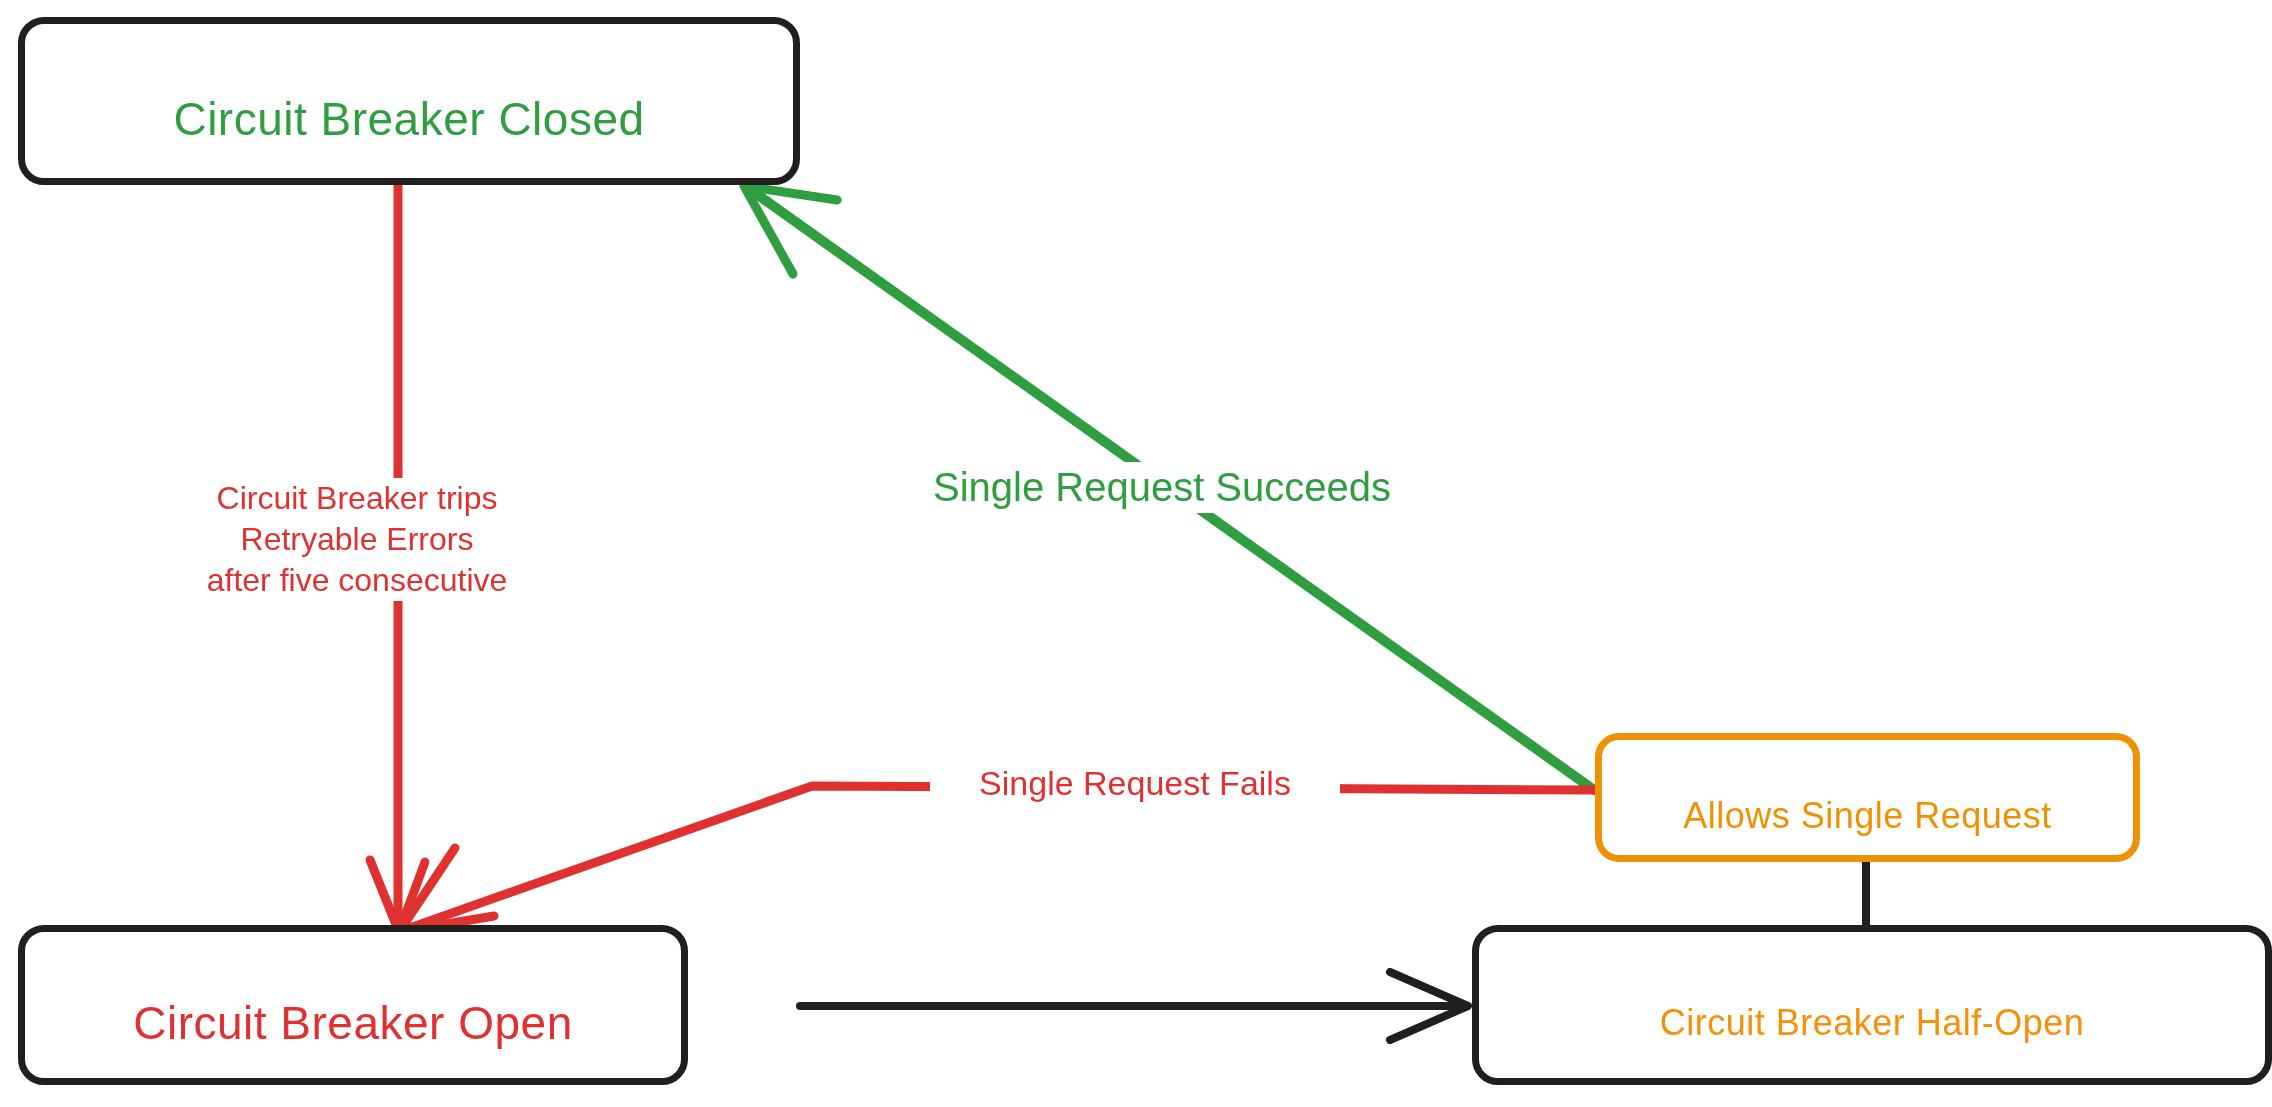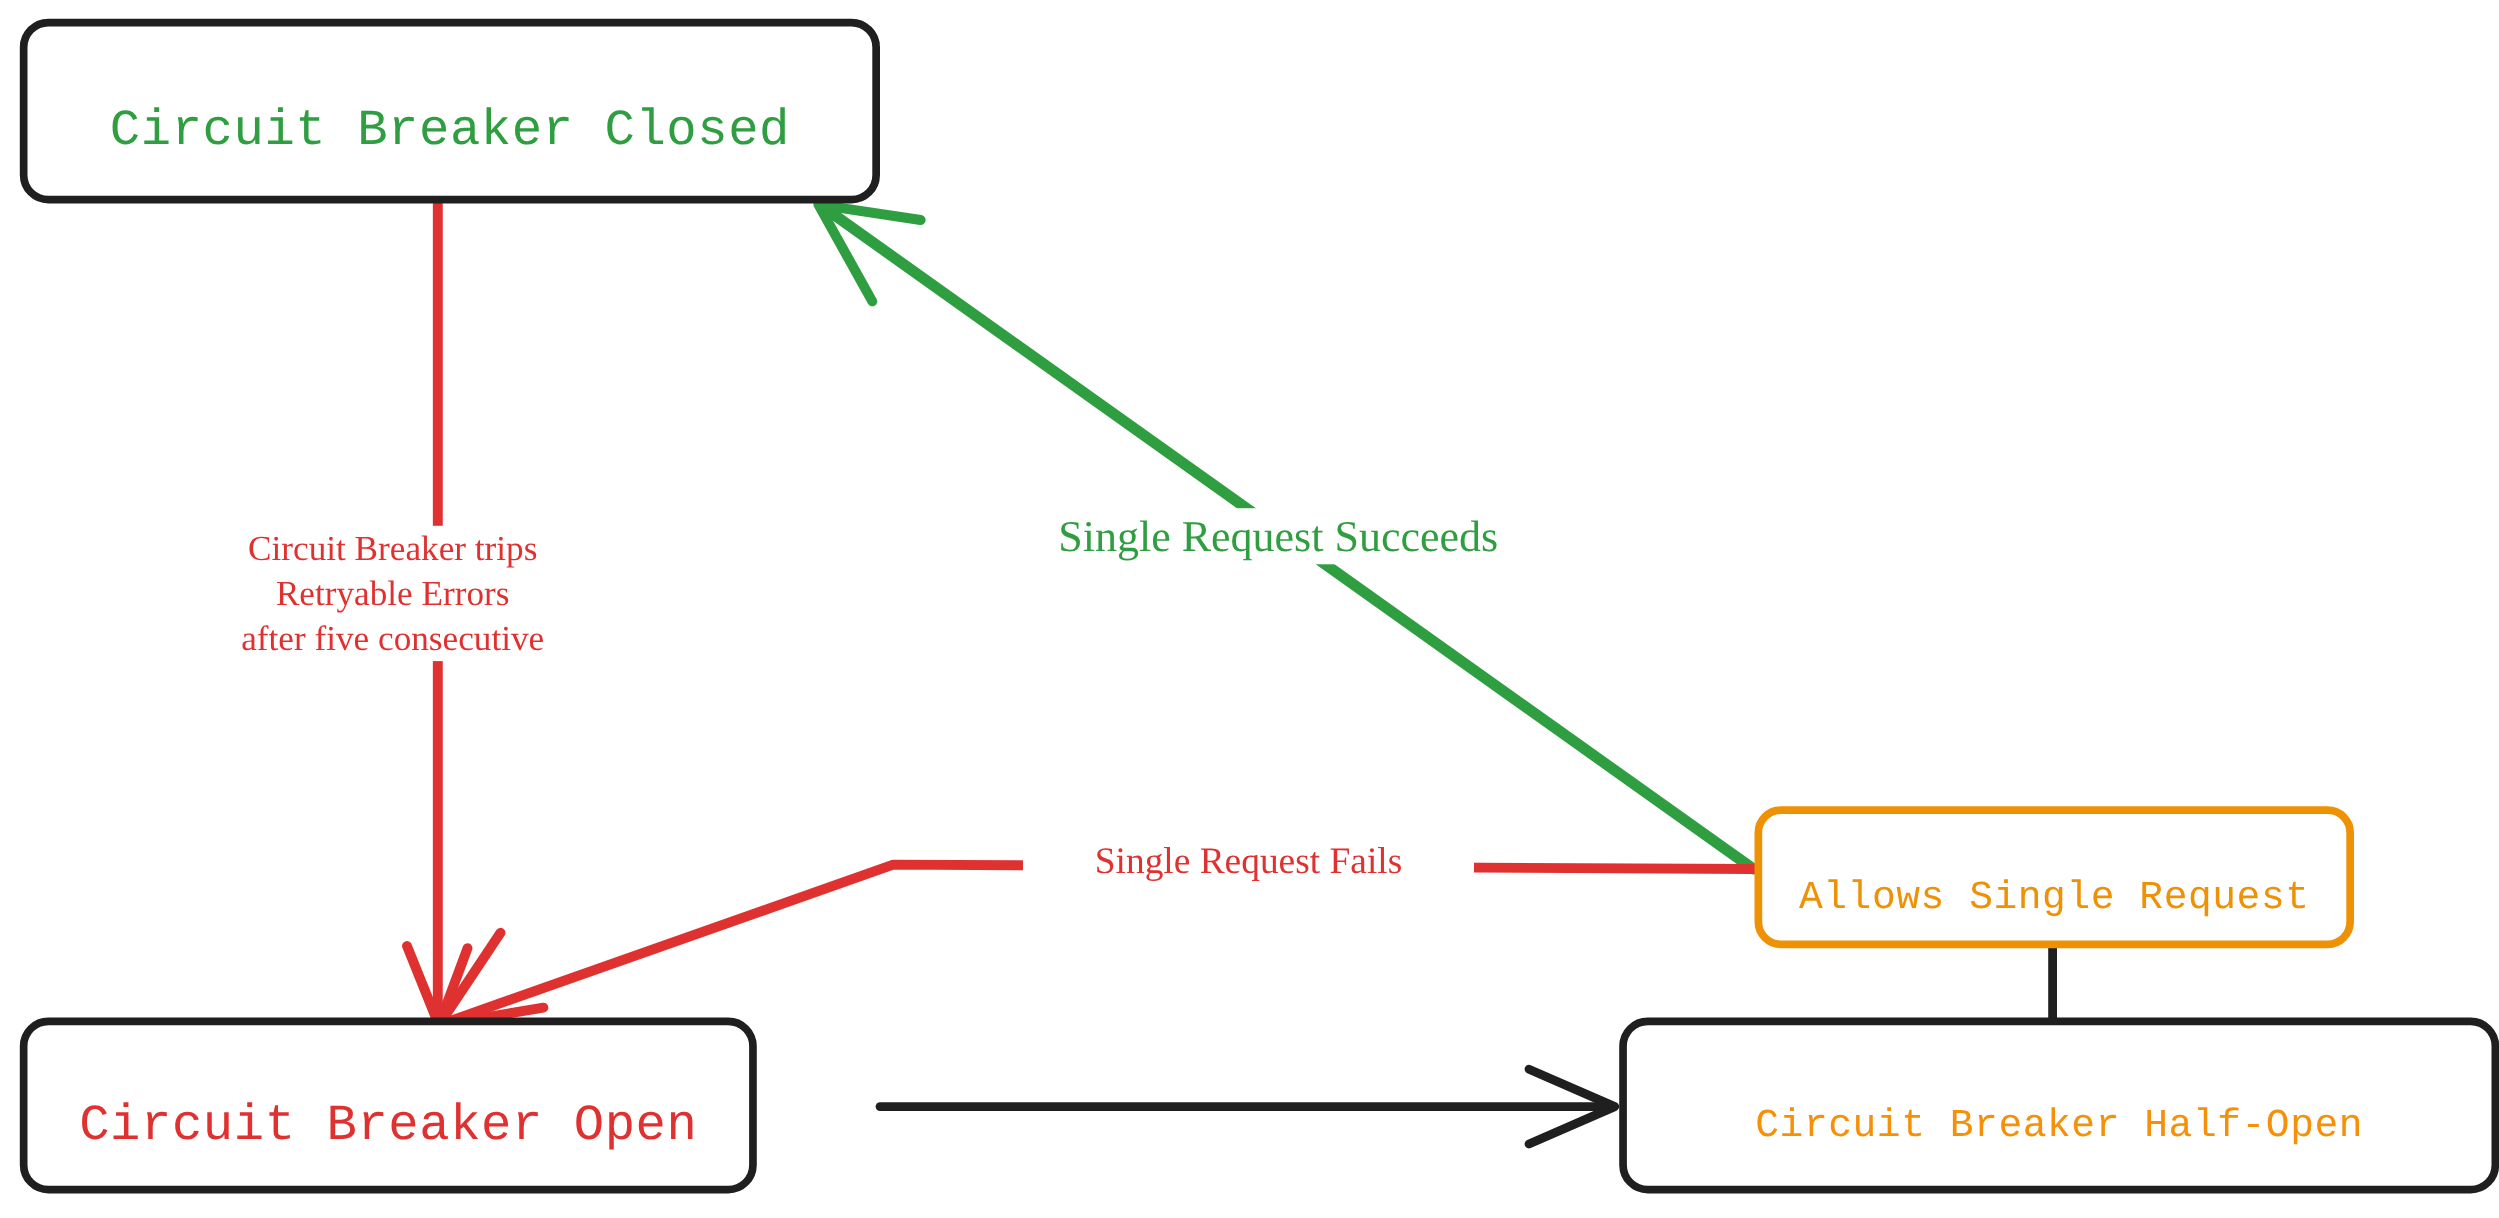--- a/index.html
+++ b/index.html
@@ -28,37 +28,37 @@
     position: absolute;
     box-sizing: border-box;
     background: #ffffff;
     display: flex;
     align-items: center;
     justify-content: center;
     text-align: center;
     border-radius: 26px;
   }
   .node-label {
-    font-family: Liberation Mono, monospace;
+    font-family: Liberation Sans, sans-serif;
     font-weight: 400;
     letter-spacing: 0.5px;
     white-space: nowrap;
     margin-top: 36px;
   }
   .node-black {
     border: 7px solid #1f1f1f;
   }
   .node-orange {
     border: 7px solid #ef9105;
     border-radius: 24px;
   }
   .edge-label {
     position: absolute;
     background: #ffffff;
-    font-family: Liberation Serif, serif;
+    font-family: Liberation Sans, sans-serif;
     text-align: center;
     line-height: 1.28;
     white-space: nowrap;
     padding: 0 6px;
     box-sizing: border-box;
   }
 
   
   #node-closed   { left: 18px;   top: 17px;   width: 782px; height: 168px; }
   #node-open     { left: 18px;   top: 925px;  width: 670px; height: 160px; }

